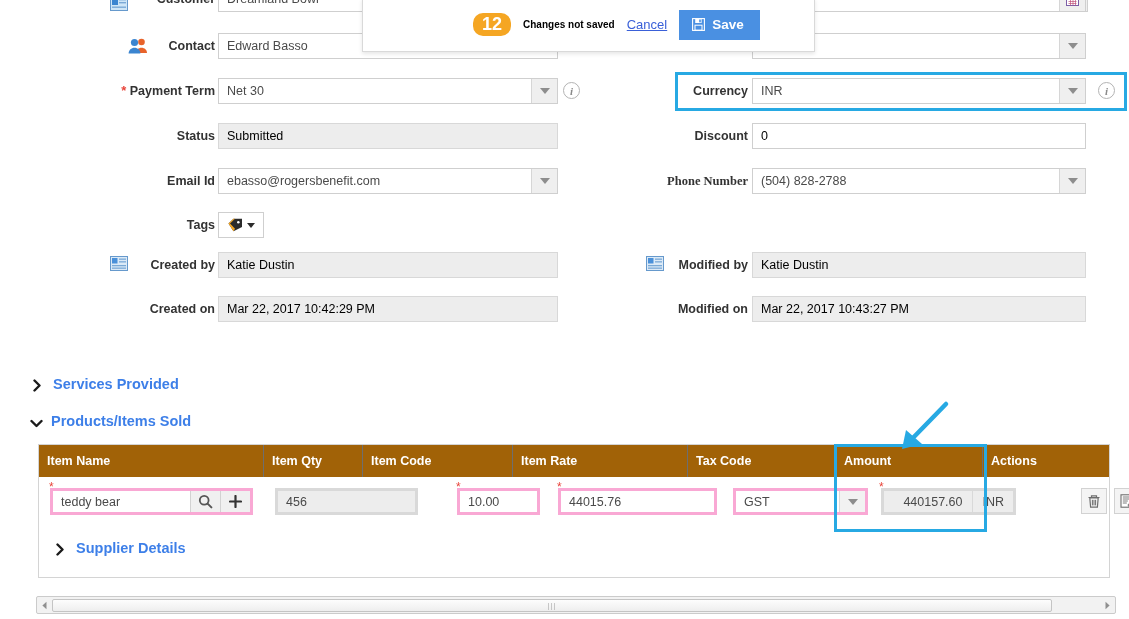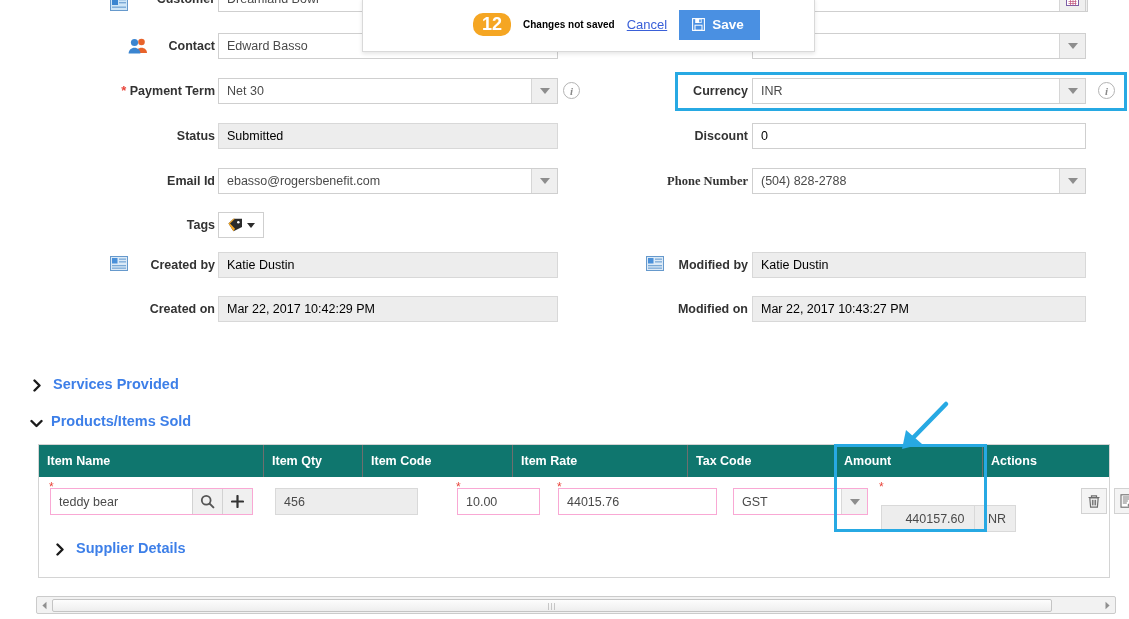--- a/index.html
+++ b/index.html
@@ -126,21 +126,21 @@
   }
 
   
   .panel {
     position: absolute;
     border: 1px solid #d4d4d4;
     background: #fff;
   }
   .ghead {
     position: absolute;
-    background: #0f766e;
+    background: #a16207;
     display: flex;
     height: 32px;
   }
   .gh {
     color: #ffffff;
     font-size: 12.5px;
     font-weight: bold;
     display: flex; align-items: center;
     padding-left: 8px;
     border-right: 1px solid #6e6e6e;
@@ -153,21 +153,21 @@
   .reqdot {
     position: absolute;
     left: 2px; top: -1px;
     color: #e8443a;
     font-size: 12px;
     line-height: 10px;
   }
   .inp {
     position: absolute;
     height: 27px;
-    border: 1px solid #f9a8d4;
+    border: 3px solid #f9a8d4;
     background: #fff;
     display: flex; align-items: stretch;
   }
   .inp.ro { background: #ededed; border-color: #d9d9d9; }
   .inp .t {
     flex: 1 1 auto;
     display: flex; align-items: center;
     padding: 0 8px;
     font-size: 12.5px;
     color: #4a4a4a;
@@ -502,21 +502,21 @@
       <div class="inp" style="left:45px; top:9px; width:135px;">
         <div class="t">GST</div>
         <div class="caret" style="border-left:1px solid #d9d9d9;background:#f2f2f2;">
             <i></i>
           </div>
       </div>
     </div>
 
     <div class="cell" style="left:797px; width:147px;">
       <span class="reqdot" style="left:43px; top:3px;">*</span>
-      <div class="inp ro" style="left:45px; top:26px; width:135px;">
+      <div class="inp ro" style="left:45px; top:9px; width:135px;">
         <div class="t right">440157.60</div>
         <div class="unit">INR</div>
       </div>
     </div>
 
     <div class="cell" style="left:944px; width:126px;">
       <div class="actbtn" style="left:98px; top:9px;">
         <svg width="14" height="15" viewBox="0 0 14 15">
           <path d="M1.5 3.5 h11 M4.5 3.5 V1.8 h5 V3.5" fill="none" stroke="#6e6e6e" stroke-width="1.2"></path>
           <path d="M2.8 3.8 h8.4 l-0.8 9.4 h-6.8 Z" fill="none" stroke="#6e6e6e" stroke-width="1.2"></path>

